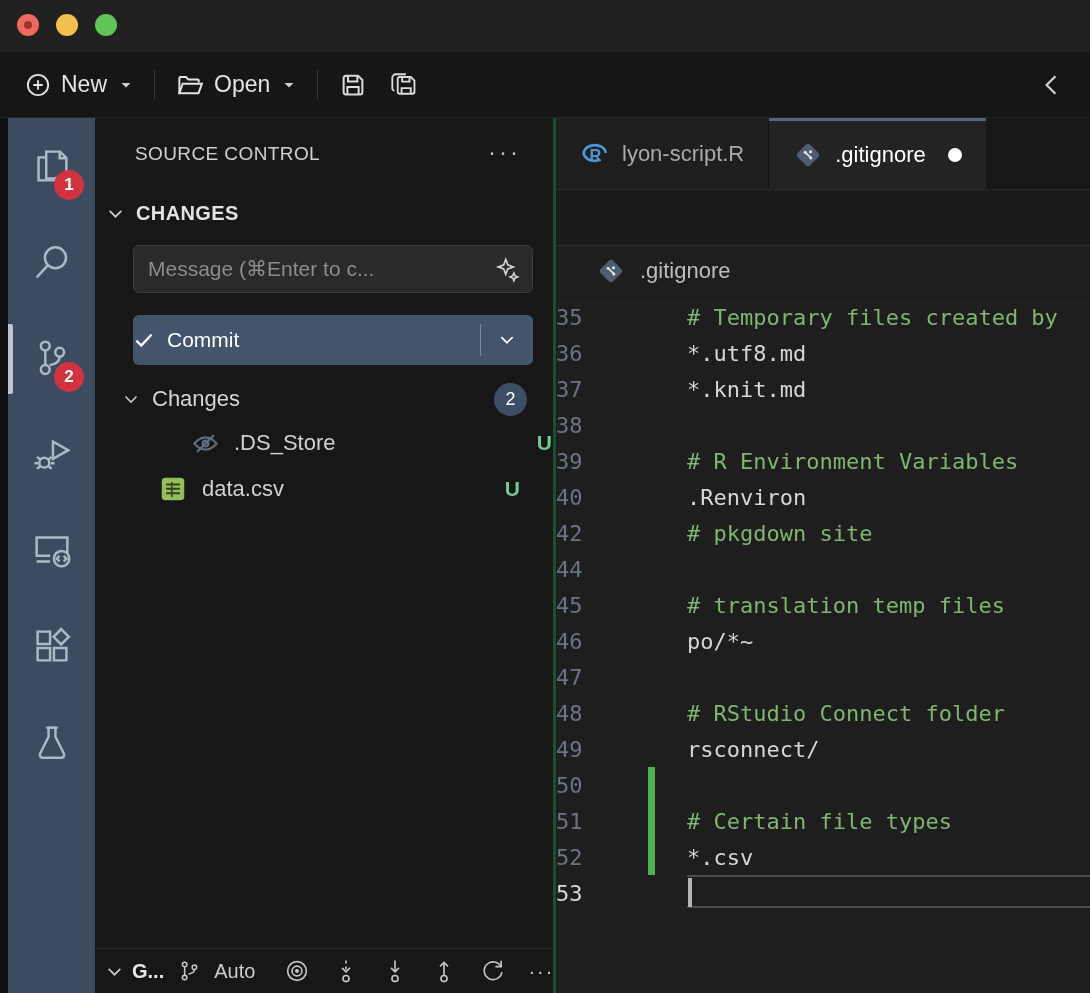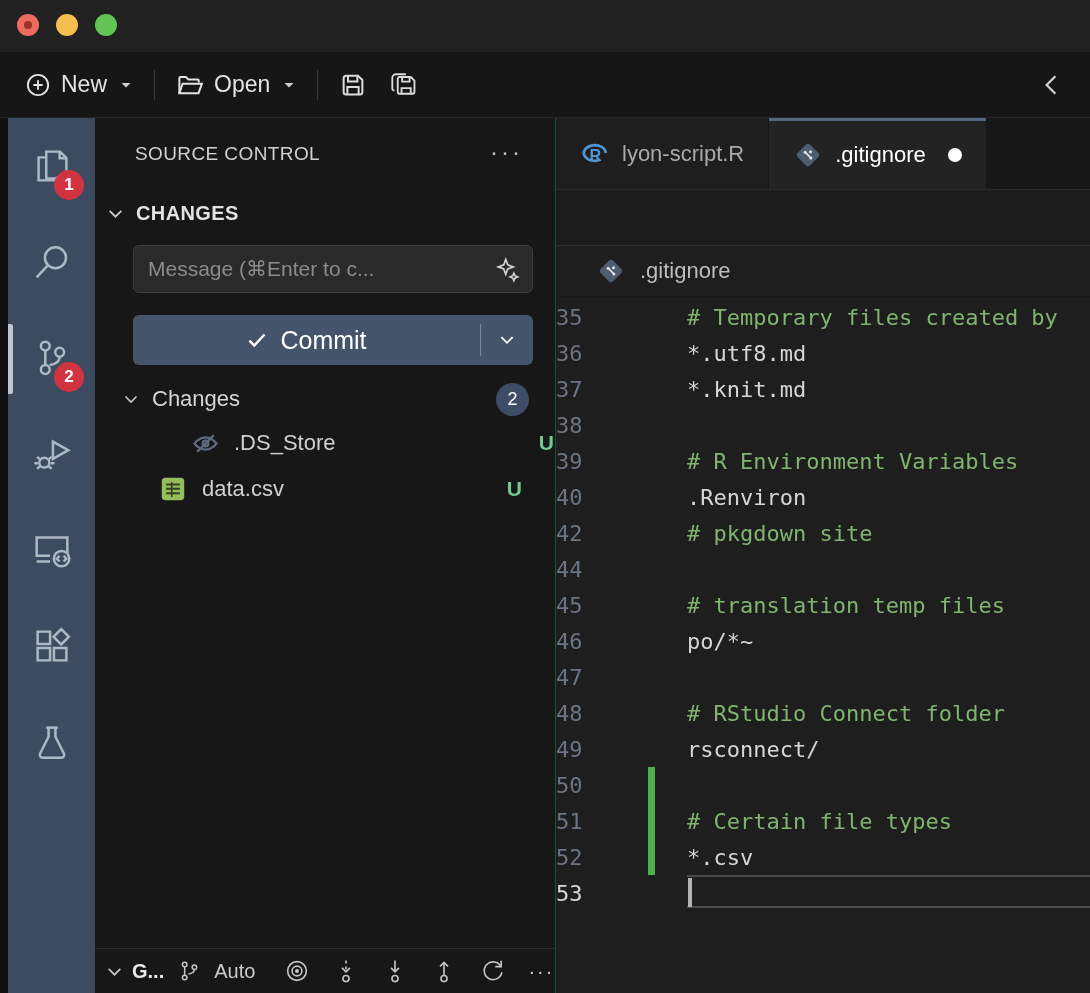--- a/index.html
+++ b/index.html
@@ -24,32 +24,32 @@
   .caret { margin-left:2px; }
   .tb-right { position:absolute; right:28px; top:0; height:66px; display:flex; align-items:center; }
   
   .activitybar { position:absolute; left:0; top:118px; width:95px; height:875px; background:#3c4b60; }
   .activitybar .edge { position:absolute; left:0; top:0; width:8px; height:100%; background:#101010; }
   .ab-item { position:relative; width:87px; margin-left:8px; height:96px; display:flex; align-items:center; justify-content:center; }
   .ab-item svg { display:block; }
   .ab-badge { position:absolute; left:46px; top:52px; min-width:30px; height:30px; border-radius:15px; background:#d13440; color:#fff; font-size:17px; font-weight:bold; display:flex; align-items:center; justify-content:center; }
   .ab-active-bar { position:absolute; left:0; top:14px; width:5px; height:70px; background:#bcc5d1; border-radius:0 2px 2px 0; }
   
-  .sidebar { position:absolute; left:95px; top:118px; width:461px; height:875px; background:#171717; border-right:1px solid #14532d; }
+  .sidebar { position:absolute; left:95px; top:118px; width:461px; height:875px; background:#171717; border-right:3px solid #14532d; }
   .sc-titlerow { position:absolute; left:0; top:14px; width:100%; height:44px; display:flex; align-items:center; }
   .sc-title { margin-left:40px; font-size:19px; letter-spacing:.4px; color:#d0d0d0; }
   .sc-more { position:absolute; right:32px; top:0; font-size:24px; letter-spacing:3px; color:#c0c0c0; line-height:40px; }
   .changes-hdr { position:absolute; left:0; top:76px; height:38px; display:flex; align-items:center; gap:12px; padding-left:12px; }
   .changes-hdr .lbl { font-size:20px; font-weight:bold; color:#e3e3e3; letter-spacing:.4px; }
   .msg-input { position:absolute; left:38px; top:127px; width:400px; height:48px; background:#2a2a2a; border:1px solid #3d3d3d; border-radius:6px; }
   .msg-input input { width:100%; height:100%; background:transparent; border:none; outline:none; color:#cfcfcf; font-size:21px; padding:0 85px 0 14px; font-family:"Liberation Sans", sans-serif; }
   .msg-input input::placeholder { color:#8c8c8c; }
   .sparkle { position:absolute; right:10px; top:9px; }
   .commit-btn { position:absolute; left:38px; top:197px; width:400px; height:50px; background:#44546b; border-radius:6px; display:flex; align-items:center; color:#fff; }
-  .commit-main { flex:1; display:flex; align-items:center; justify-content:center; gap:12px; font-size:25px; height:100%; }
+  .commit-main { flex:1; display:flex; align-items:center; gap:12px; font-size:21px; height:100%; }
   .commit-sep { width:1px; height:32px; background:rgba(255,255,255,.3); }
   .commit-dd { width:52px; height:100%; display:flex; align-items:center; justify-content:center; }
   .tree-row { position:absolute; left:0; width:100%; height:42px; display:flex; align-items:center; }
   .tr-changes { top:260px; }
   .tr-changes .chev { margin-left:28px; }
   .tr-changes .lbl { margin-left:13px; font-size:22px; color:#d6d6d6; }
   .count-badge { position:absolute; right:26px; width:33px; height:33px; border-radius:50%; background:#3d4d66; color:#fff; font-size:18px; display:flex; align-items:center; justify-content:center; }
   .tr-file .ficon { margin-left:62px; width:32px; display:flex; justify-content:center; }
   .tr-file .lbl { margin-left:13px; font-size:22px; color:#d0d0d0; }
   .tr-file .status { position:absolute; right:33px; font-size:21px; font-weight:bold; color:#73c991; }

